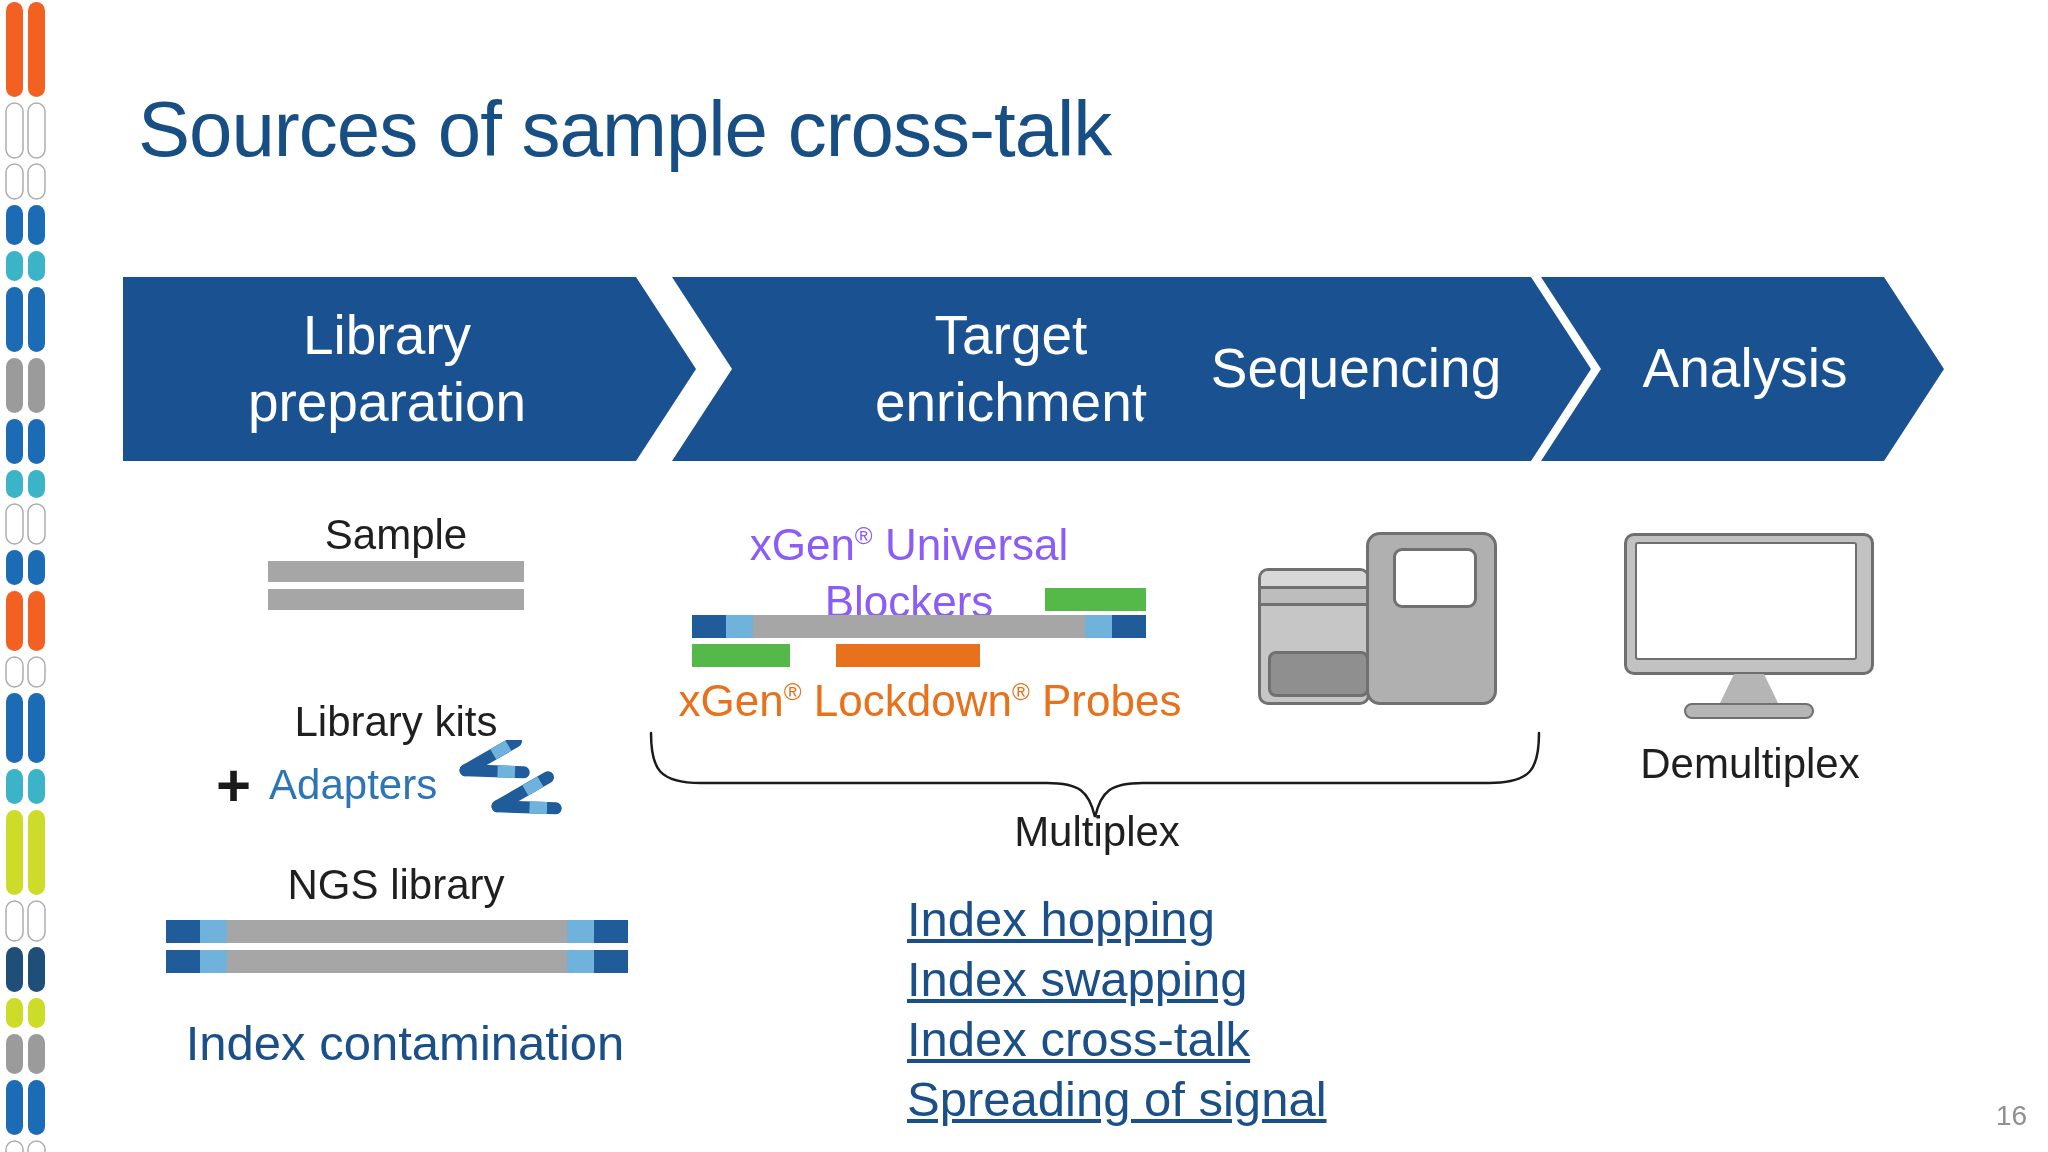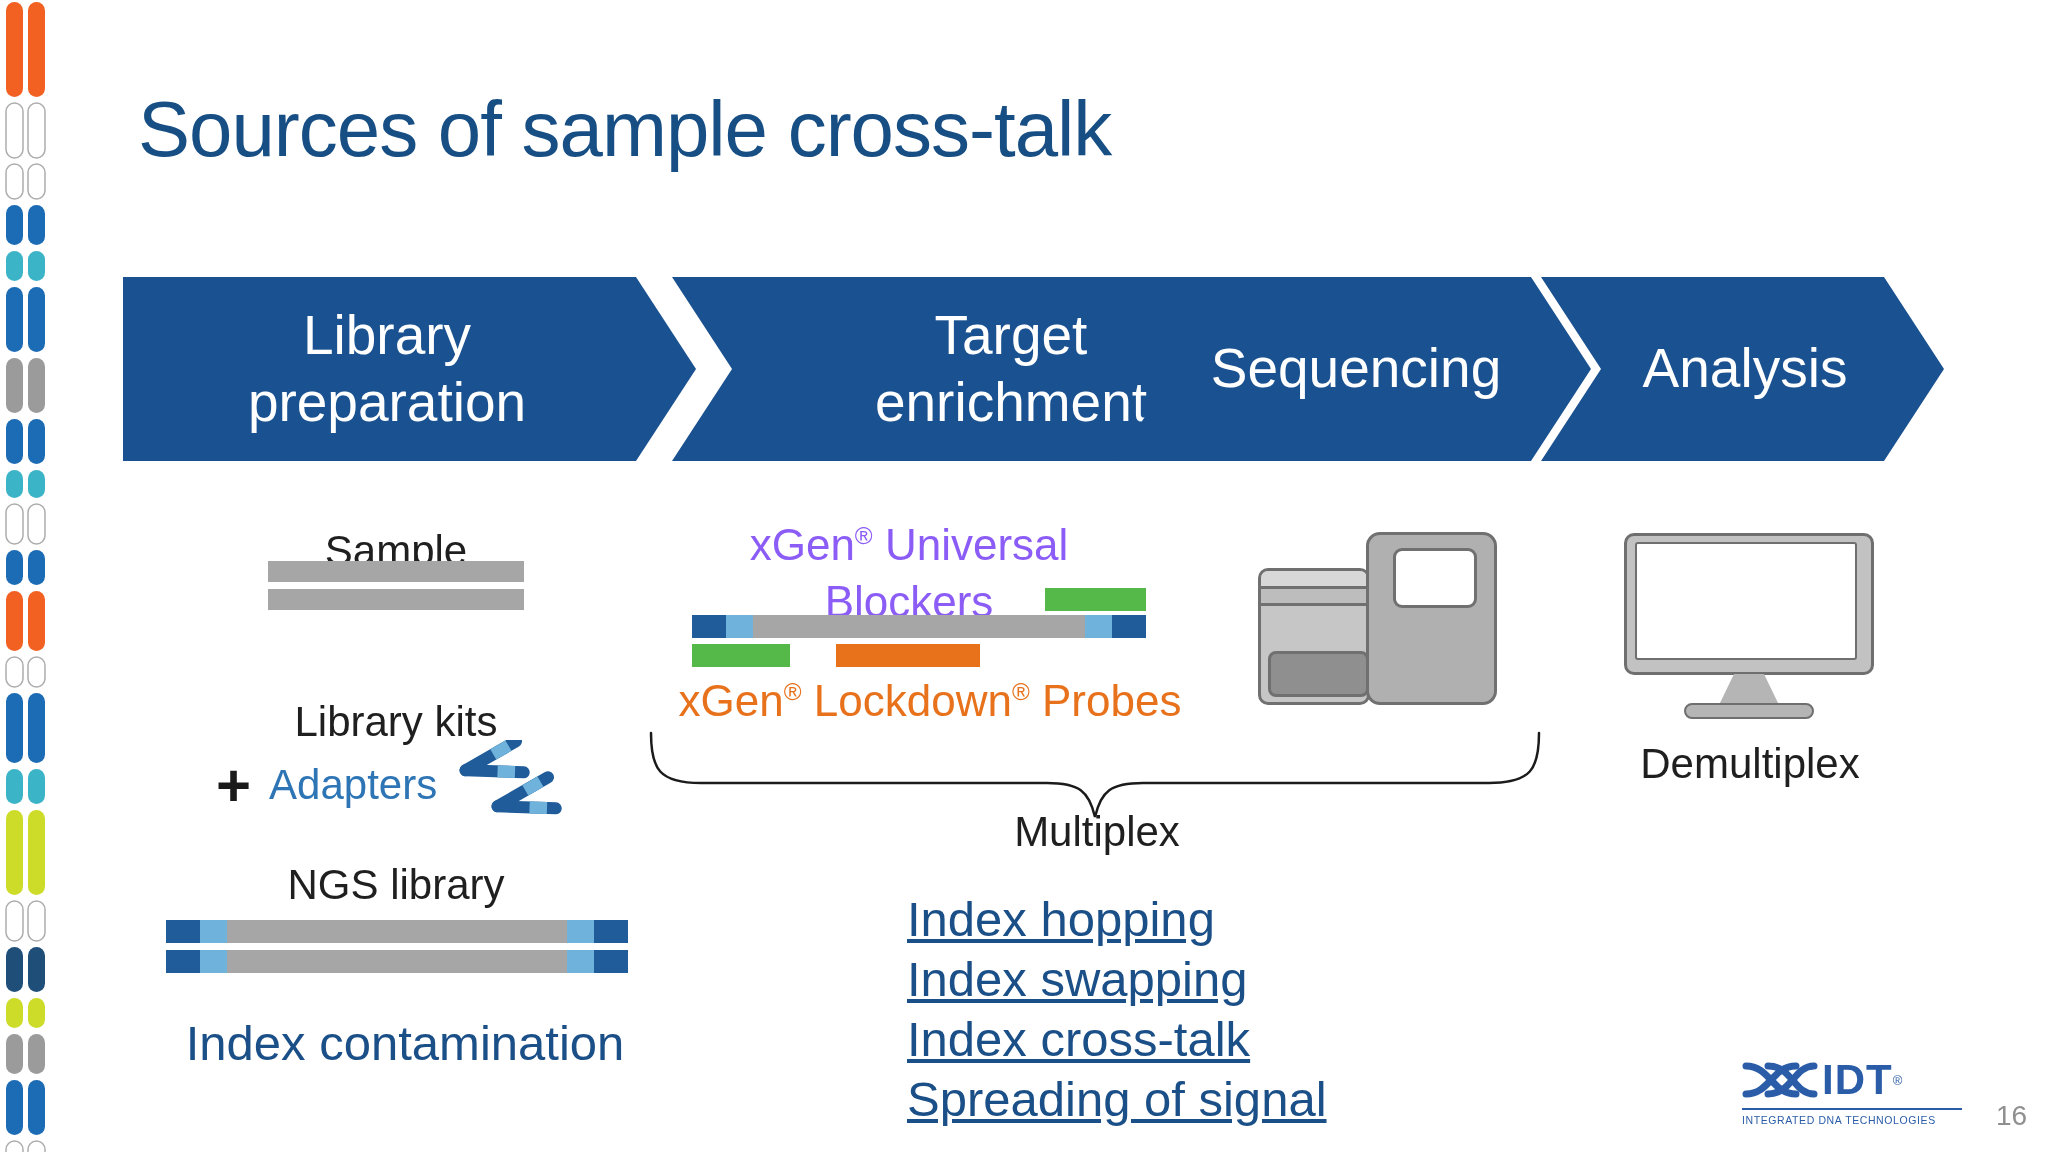--- a/index.html
+++ b/index.html
@@ -21,21 +21,21 @@
   .arrow-2 { left:672px;  width:520px;justify-content:flex-end; }
   .arrow-3 { left:1116px; width:475px; }
   .arrow-4 { left:1541px; width:403px;align-items:center; }
   .arrow-mid { clip-path:polygon(0 0, calc(100% - 60px) 0, 100% 50%, calc(100% - 60px) 100%, 0 100%, 60px 50%); padding-left:50px; padding-right:45px; }
 
   
   .lbl { position:absolute; text-align:center; color:#1f1f1f; font-size:42px; }
   .navy { color:#1B4F87; }
 
   
-  .sample-label { left:266px; top:527px; width:260px; }
+  .sample-label { left:266px; top:511px; width:260px; }
   .bar { position:absolute; background:#A6A6A6; }
   .sample-bar1 { left:268px; top:561px; width:256px; height:21px; }
   .sample-bar2 { left:268px; top:589px; width:256px; height:21px; }
   .libkits-label { left:266px; top:698px; width:260px; }
   .adapters-row { position:absolute; left:216px; top:740px; height:90px; display:flex; align-items:center; }
   .plus-sign { font-size:60px; font-weight:700; color:#1a1a1a; margin-right:18px; }
   .adapters-label { font-size:42px; color:#2E75B6; margin-right:14px; }
   .ngs-label { left:246px; top:861px; width:300px;text-align:center; }
   .ngs-bar { position:absolute; left:166px; width:462px; height:23px; display:flex; }
   .ngs-bar1 { top:920px; } .ngs-bar2 { top:950px; }
@@ -252,29 +252,16 @@
 
   <div class="lbl multiplex-label">Multiplex</div>
 
   <div class="issues">
     <div>Index hopping</div>
     <div>Index swapping</div>
     <div>Index cross-talk</div>
     <div>Spreading of signal</div>
   </div>
 
-  <div class="idt-logo">
-    <div class="idt-row">
-      <svg width="76" height="40" viewBox="0 0 76 40">
-        <path d="M4,6 C28,6 30,34 54,34" stroke="#2A5CA8" stroke-width="7" stroke-linecap="round" fill="none"></path>
-        <path d="M4,34 C28,34 30,6 54,6" stroke="#2A5CA8" stroke-width="7" stroke-linecap="round" fill="none"></path>
-        <path d="M26,6 C50,6 52,34 72,34" stroke="#2A5CA8" stroke-width="7" stroke-linecap="round" fill="none"></path>
-        <path d="M26,34 C50,34 52,6 72,6" stroke="#2A5CA8" stroke-width="7" stroke-linecap="round" fill="none"></path>
-      </svg>
-      <span class="idt-text">IDT</span>
-      <span class="idt-reg">®</span>
-    </div>
-    <div class="idt-tagline">INTEGRATED DNA TECHNOLOGIES</div>
-  </div>
 
   <div class="page-number">16</div>
 
 </div>
 
 </body></html>

